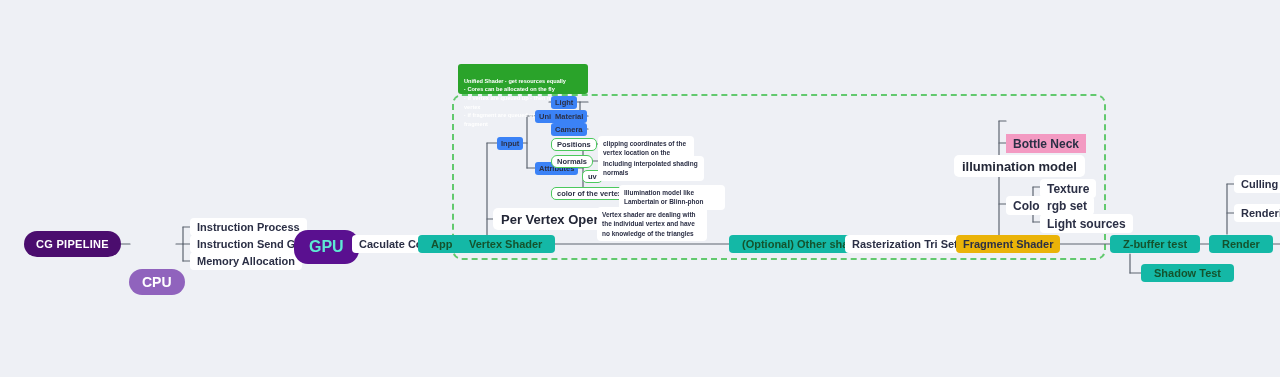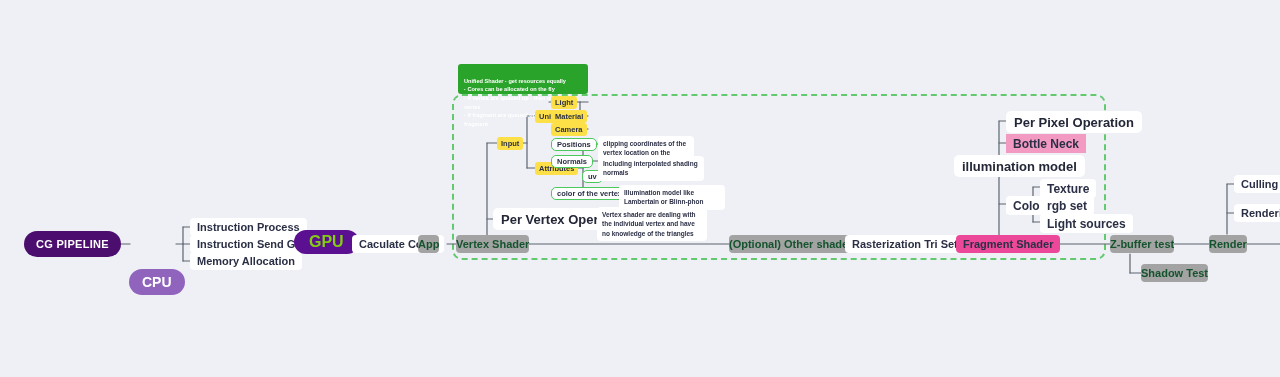--- a/index.html
+++ b/index.html
@@ -51,79 +51,79 @@
     color: #ffffff;
     border-radius: 13px;
     font-weight: bold;
     font-size: 14px;
     padding: 0 13px;
     height: 26px;
     margin-top: 38px;
   }
   .pill-gpu {
     background: #5a1090;
-    color: #84cc16;
+    color: #5eead4;
     border-radius: 14px;
     font-weight: bold;
     font-size: 16px;
     padding: 0 15px;
-    height: 24px;
+    height: 34px;
   }
   .chip-md {
     background: #ffffff;
     color: #2b2f45;
     border-radius: 4px;
     font-size: 11px;
     font-weight: bold;
     padding: 2px 7px;
     height: 18px;
   }
   .chip-lg {
     background: #ffffff;
     color: #232737;
     border-radius: 5px;
     font-size: 13px;
     font-weight: bold;
     padding: 3px 8px;
     height: 22px;
   }
   .chip-xs {
-    background: #fde047;
+    background: #3b82f6;
     color: #2b2f45;
     border-radius: 3px;
     font-size: 7.5px;
     font-weight: bold;
     padding: 2px 4px;
     height: 13px;
     justify-content: center;
   }
   
   .chip-green {
-    background: #a3a3a3;
+    background: #14b8a6;
     color: #14532d;
     border-radius: 4px;
     font-size: 11px;
     font-weight: bold;
-    padding: 2px 0;
+    padding: 2px 13px;
     height: 18px;
   }
   
   .chip-outline {
     background: #ffffff;
     color: #2b2f45;
     border: 1px solid #4cc95d;
     border-radius: 5px;
     font-size: 7.5px;
     font-weight: bold;
     padding: 1px 5px;
     height: 13px;
   }
   
   .chip-pink {
-    background: #ec4899;
+    background: #eab308;
     color: #2b2f45;
     border-radius: 4px;
     font-size: 11px;
     font-weight: bold;
     padding: 2px 7px;
     height: 18px;
   }
   .chip-pink-sm {
     background: #f39ac2;
     color: #2b2f45;
@@ -360,21 +360,21 @@
     <span>Camera</span>
   </div>
 
   <div class="node chip-xs" style="left:535px; top:162px;">
     <span>Attributes</span>
   </div>
 
   <div class="node chip-outline" style="left:551px; top:138px;">
     <span>Positions</span>
   </div>
-  <div class="node chip-outline" style="left:551px; top:155px;">
+  <div class="node chip-outline" style="left:551px; top:155px;border-radius:6px;">
     <span>Normals</span>
   </div>
   <div class="node chip-outline" style="left:551px; top:170px;margin-left:31px;">
     <span>uv</span>
   </div>
   <div class="node chip-outline" style="left:551px; top:187px;">
     <span>color of the vertex</span>
   </div>
 
   <div class="note" style="position:absolute; left:598px; top:136px; width:86px;">
@@ -390,23 +390,20 @@
   </div>
 
   <div class="node chip-lg" style="left:493px; top:208px;">
     <span>Per Vertex Operation</span>
   </div>
 
   <div class="note" style="position:absolute; left:597px; top:207px; width:100px;">
     <span>Vertex shader are dealing with the individual vertex and have no knowledge of the triangles</span>
   </div>
 
-  <div class="node chip-lg" style="left:1006px; top:111px;">
-    <span>Per Pixel Operation</span>
-  </div>
 
   <div class="node chip-pink-sm" style="left:1006px; top:134px; font-size:12px; height:19px;">
     <span>Bottle Neck</span>
   </div>
 
   <div class="node chip-lg" style="left:954px; top:155px;">
     <span>illumination model</span>
   </div>
 
   <div class="node chip-md" style="left:1006px; top:196px; font-size:12px; height:19px;">

